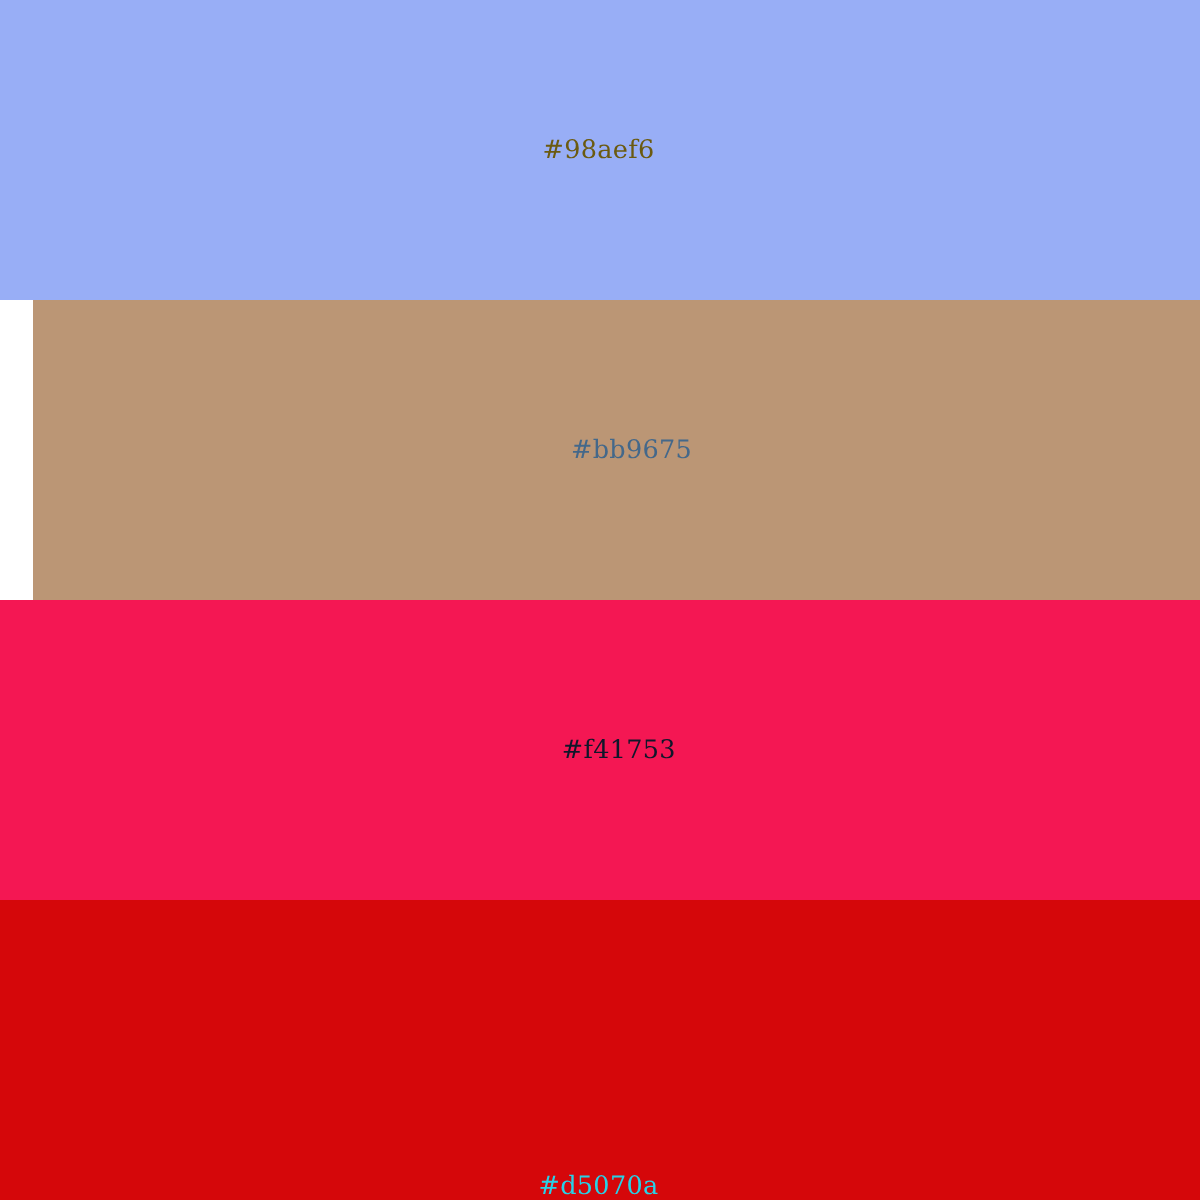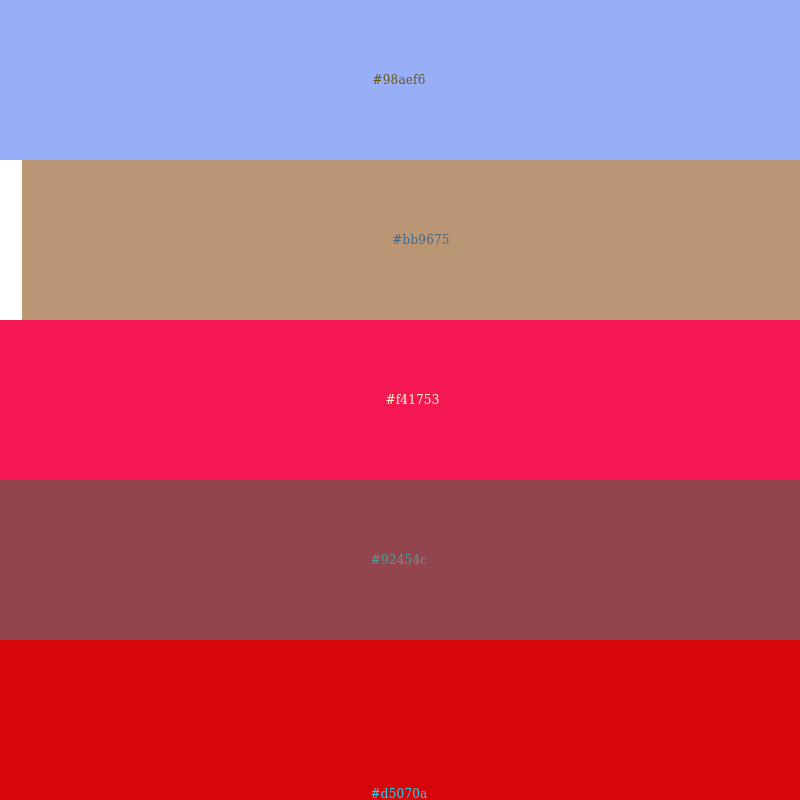--- a/index.html
+++ b/index.html
@@ -28,21 +28,21 @@
     width: 100%;
     display: flex;
     align-items: center;
     justify-content: center;
     position: relative;
     box-sizing: border-box;
   }
 
   .swatch-label {
     font-family: "DejaVu Serif", "Liberation Serif", serif;
-    font-size: 12px;
+    font-size: 17px;
     font-weight: 400;
     letter-spacing: 0.2px;
     line-height: 1;
     white-space: nowrap;
     user-select: text;
     transform: translateX(-1px);
   }
 </style>
 </head>
 <body style="background: rgb(255, 255, 255);">
@@ -51,25 +51,22 @@
 
   <div class="swatch" style="background-color: rgb(152, 174, 246);">
     <span class="swatch-label" style="color: rgb(107, 90, 16);">#98aef6</span>
   </div>
 
   <div class="swatch" style="background-color: rgb(187, 150, 117); margin-left: 22px;">
     <span class="swatch-label" style="color: rgb(68, 104, 138);">#bb9675</span>
   </div>
 
   <div class="swatch" style="background-color: rgb(244, 23, 83);">
-    <span class="swatch-label" style="color: #fef9c3; margin-left: 27px;">#f41753</span>
+    <span class="swatch-label" style="color: #0f172a; margin-left: 27px;">#f41753</span>
   </div>
 
 
-  <div class="swatch" style="background-color: rgb(146, 69, 76);">
-    <span class="swatch-label" style="color: rgb(79, 155, 154);">#92454c</span>
-  </div>
 
   <div class="swatch" style="background-color: rgb(213, 7, 10); align-items: flex-end;">
     <span class="swatch-label" style="color: rgb(39, 210, 232);">#d5070a</span>
   </div>
 
 </div>
 
 </body></html>

